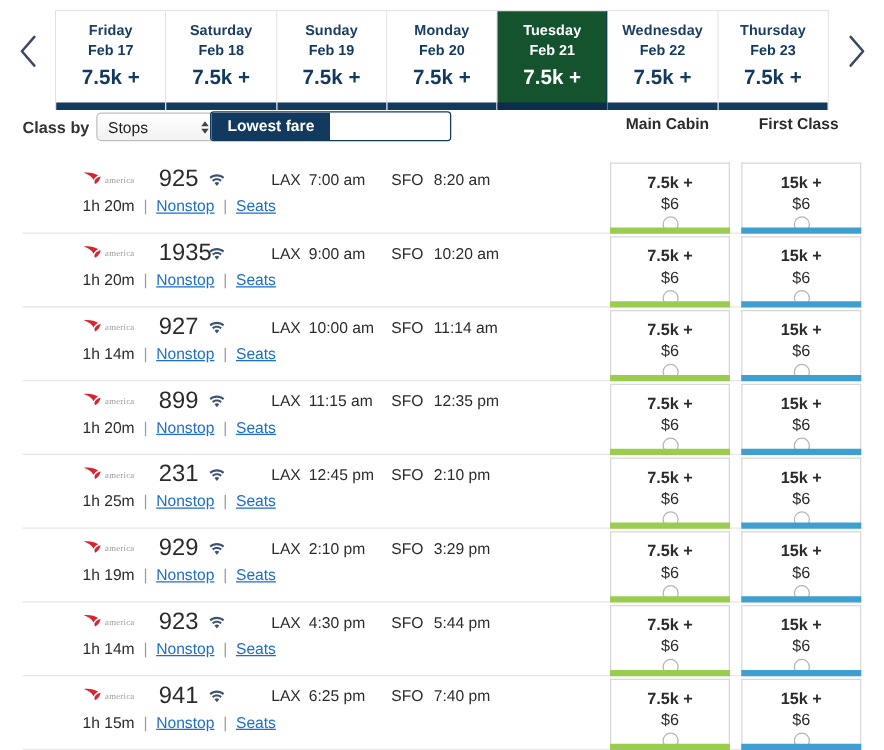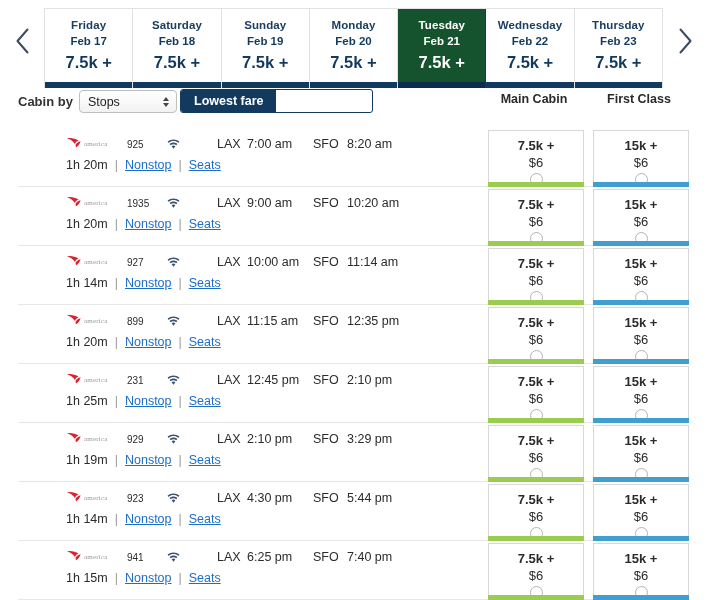--- a/index.html
+++ b/index.html
@@ -133,21 +133,21 @@
     display: block;
     width: 0; height: 0;
     border-left: 3.5px solid transparent;
     border-right: 3.5px solid transparent;
   }
   .stepper i.up { border-bottom: 4.5px solid #444; }
   .stepper i.dn { border-top: 4.5px solid #444; }
 
   .faretoggle {
     position: absolute;
-    left: 180px; top: 1px;
+    left: 168px; top: 1px;
     display: flex;
     border: 1px solid #12395e;
     border-radius: 3px;
     overflow: hidden;
     height: 24px;
     justify-content: flex-end;
   }
   .faretoggle button {
     font-family: inherit;
     border: none;
@@ -215,21 +215,21 @@
     flex: none;
   }
   .logo svg { display:block; flex: none; }
   .logo .logotext {
     font-size: 7px;
     color: #9a9a9a;
     letter-spacing: .2px;
     font-family: "Liberation Serif", serif;
   }
   .flightno {
-    font-size: 10px;
+    font-size: 19px;
     color: #2b2b2b;
     width: 40px;
     flex: none;
     margin-left: 5px;
   }
   .wifi { width: 22px; flex: none; display:flex; align-items:center; }
   .wifi svg { display: block; }
 
   .seg {
     display: flex;
@@ -361,21 +361,21 @@
         <svg width="15" height="26" viewBox="0 0 15 26" fill="none">
           <path d="M2.5 1.5 L12.5 13 L2.5 24.5" stroke="#3b4a5e" stroke-width="2" stroke-linecap="round" stroke-linejoin="round"></path>
         </svg>
       </span>
     </div>
   </div>
 
   <div class="controlbar">
 
     <div class="sortwrap">
-      <span class="sortlabel">Cabin by</span>
+      <span class="sortlabel">Class by</span>
       <div class="select-box">
         <span>Stops</span>
         <span class="stepper">
           <i class="up"></i>
             <i class="dn"></i>
         </span>
       </div>
     </div>
 
     <div class="faretoggle">

